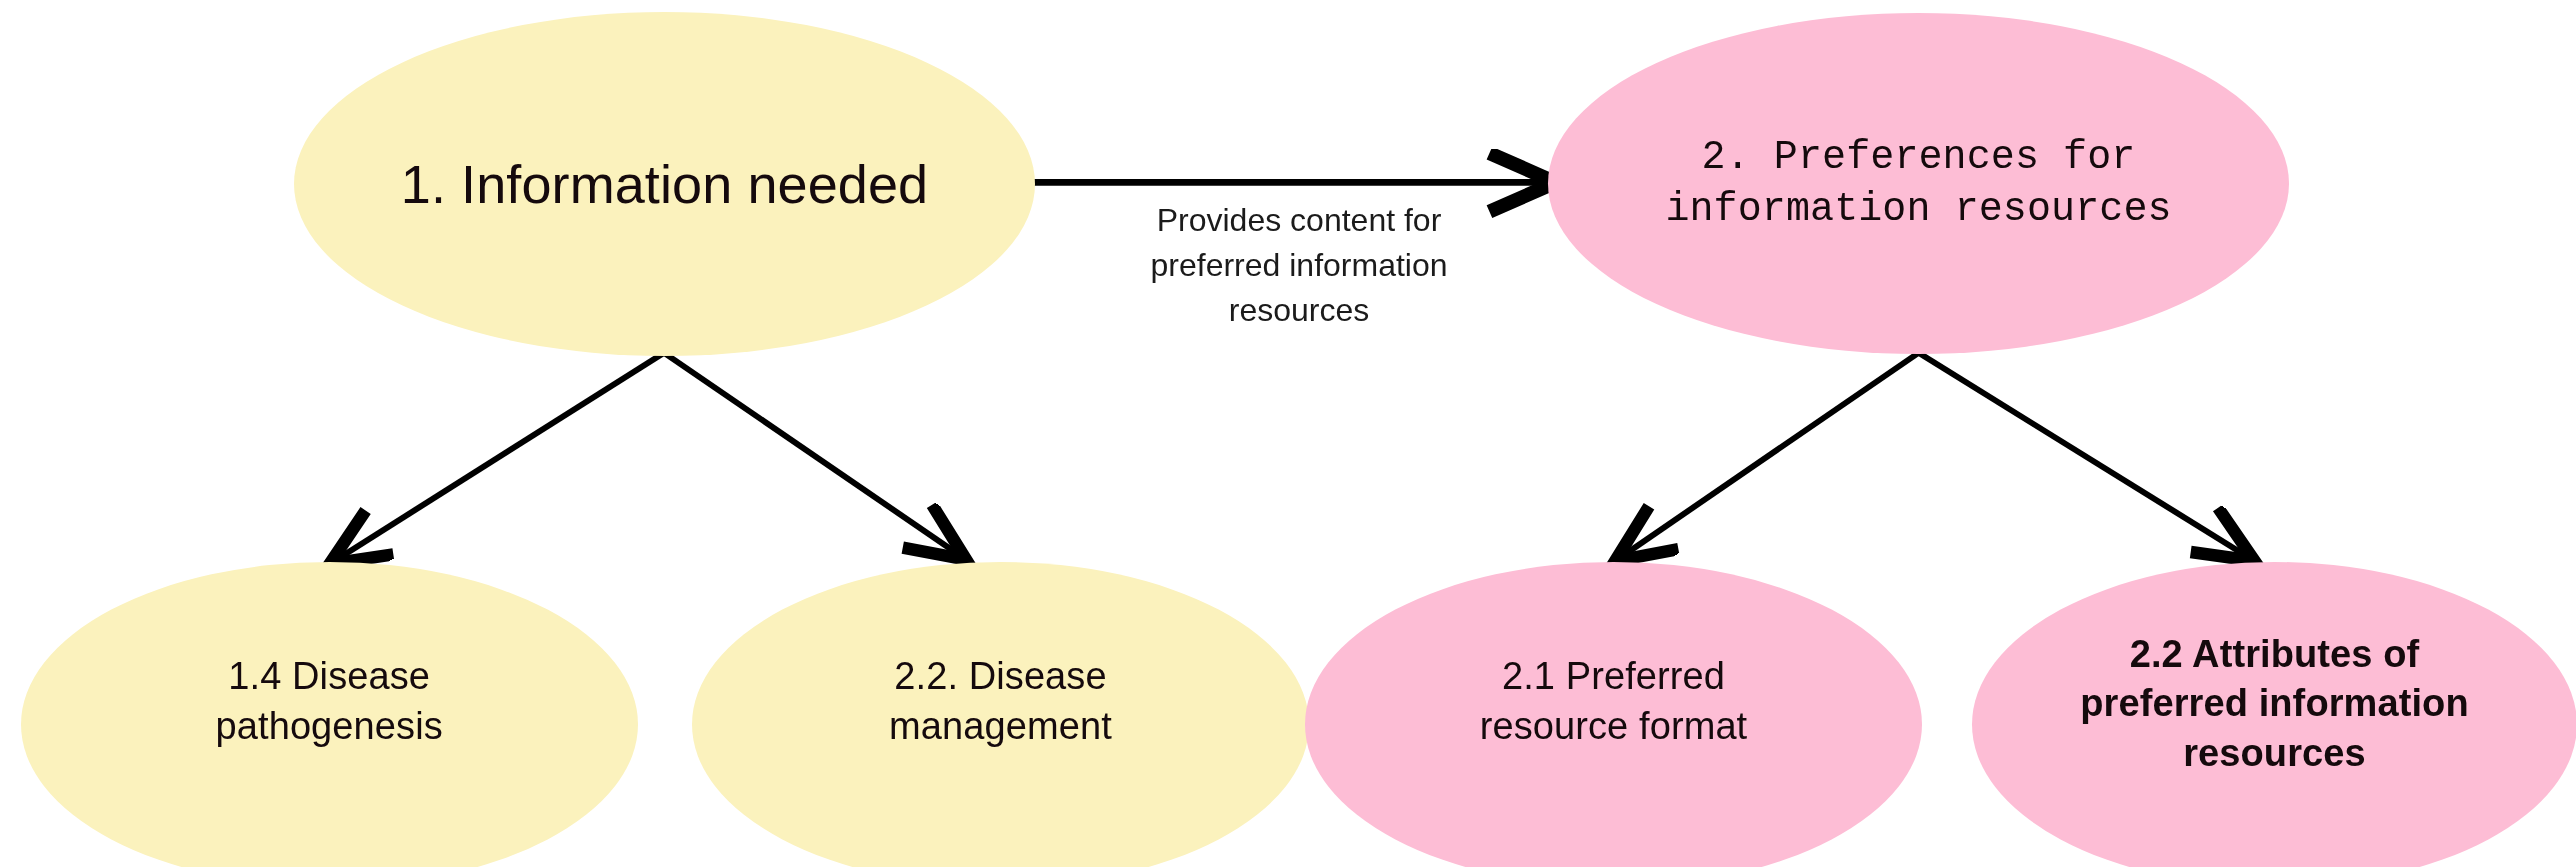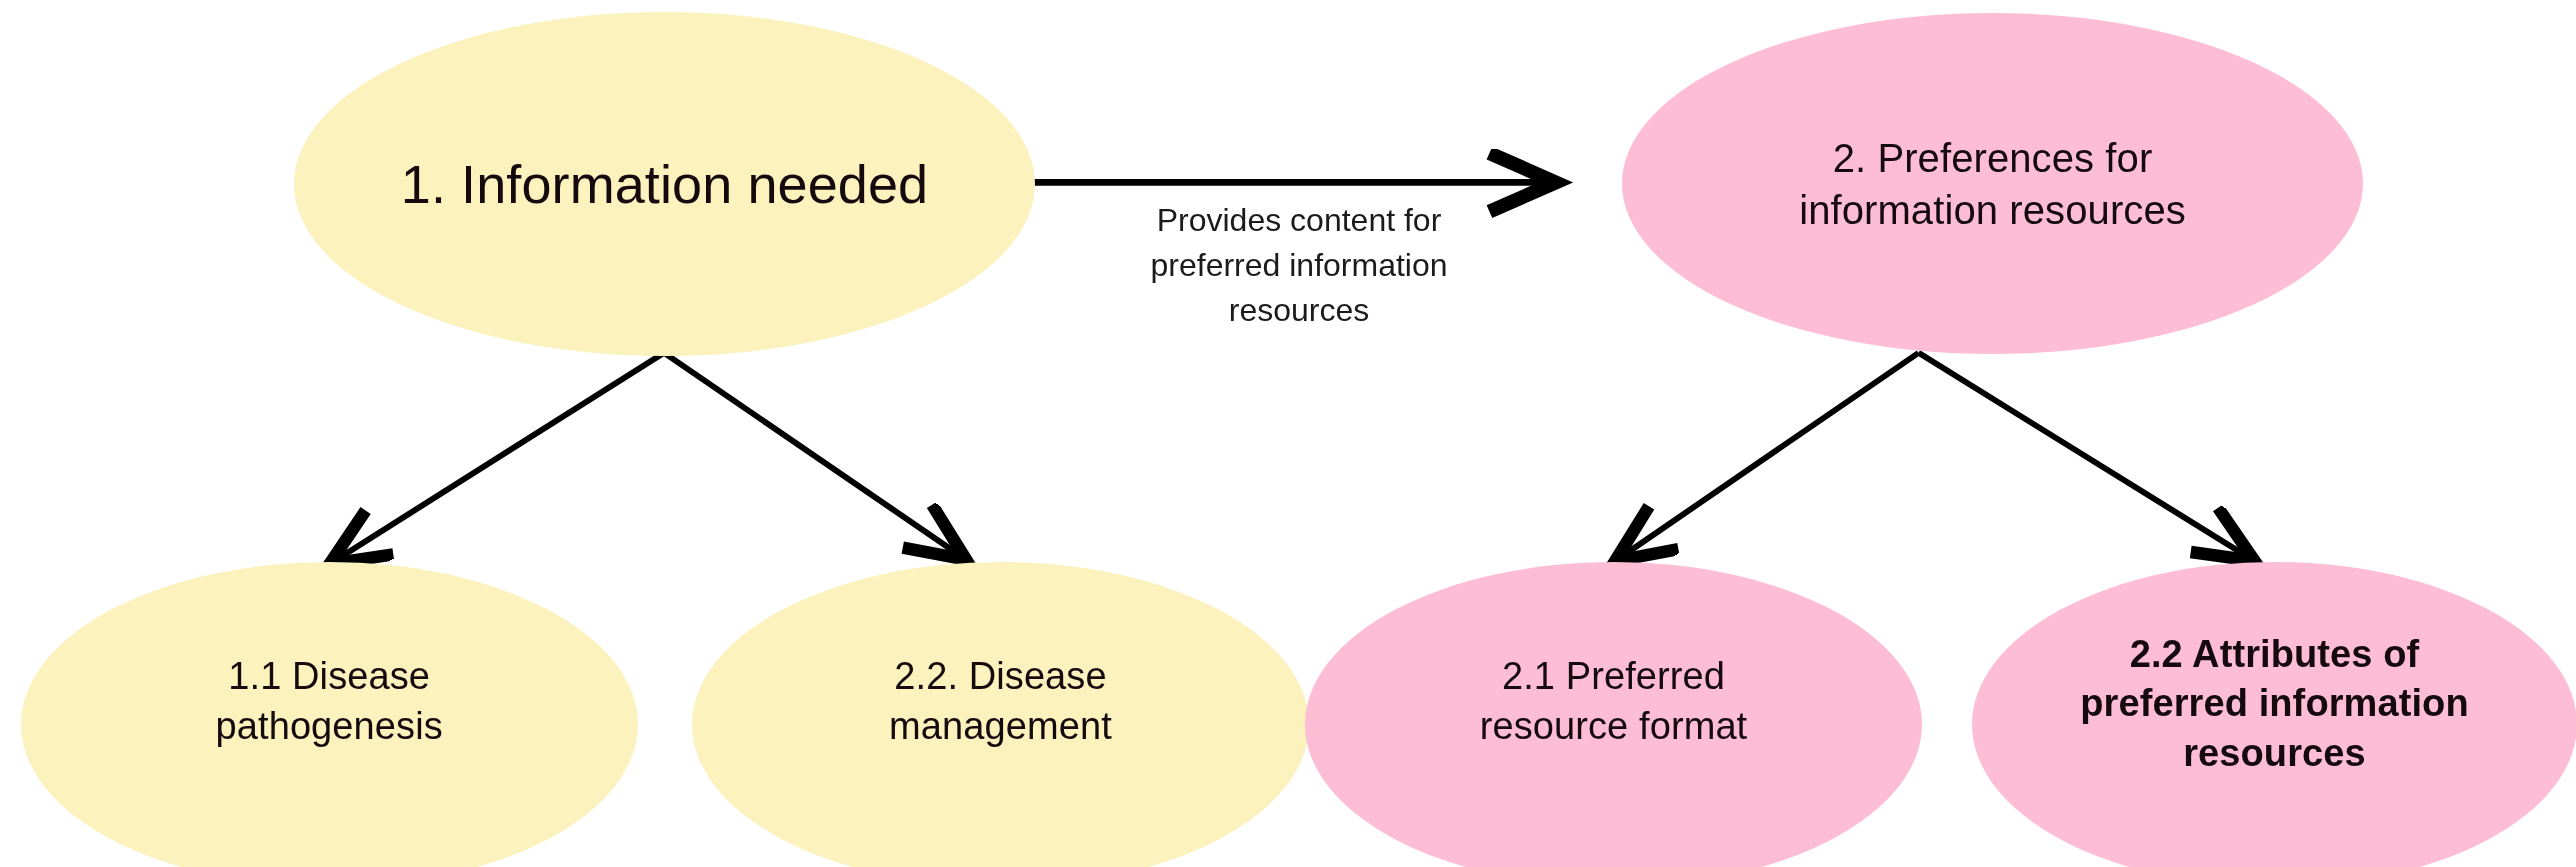--- a/index.html
+++ b/index.html
@@ -48,21 +48,21 @@
   .node-pink   { background: #FDBDD5; }
 
   
   #node-info-needed {
     left: 294px; top: 11.8px; width: 741px; height: 344px;
   }
   #node-info-needed .node-label { font-size: 54px; }
 
   
   #node-preferences {
-    left: 1622px; top: 13.3px; width: 741px; height: 341px;
+    left: 1548px; top: 13.3px; width: 741px; height: 341px; font-family: Liberation Mono, monospace;
   }
   #node-preferences .node-label { font-size: 40px; }
 
   
   #node-disease-pathogenesis {
     left: 20.7px; top: 562px; width: 617px; height: 325px;
   }
   #node-disease-management {
     left: 692px; top: 562px; width: 617px; height: 325px;
   }
@@ -121,21 +121,21 @@
   <div class="node node-yellow" id="node-info-needed">
     <span class="node-label">1. Information needed</span>
   </div>
 
   <div class="node node-pink" id="node-preferences">
     <span class="node-label">2. Preferences for
 information resources</span>
   </div>
 
   <div class="node node-yellow" id="node-disease-pathogenesis">
-    <span class="node-label">1.1 Disease
+    <span class="node-label">1.4 Disease
 pathogenesis</span>
   </div>
 
   <div class="node node-yellow" id="node-disease-management">
     <span class="node-label">2.2. Disease
 management</span>
   </div>
 
   <div class="node node-pink" id="node-preferred-format">
     <span class="node-label">2.1 Preferred

